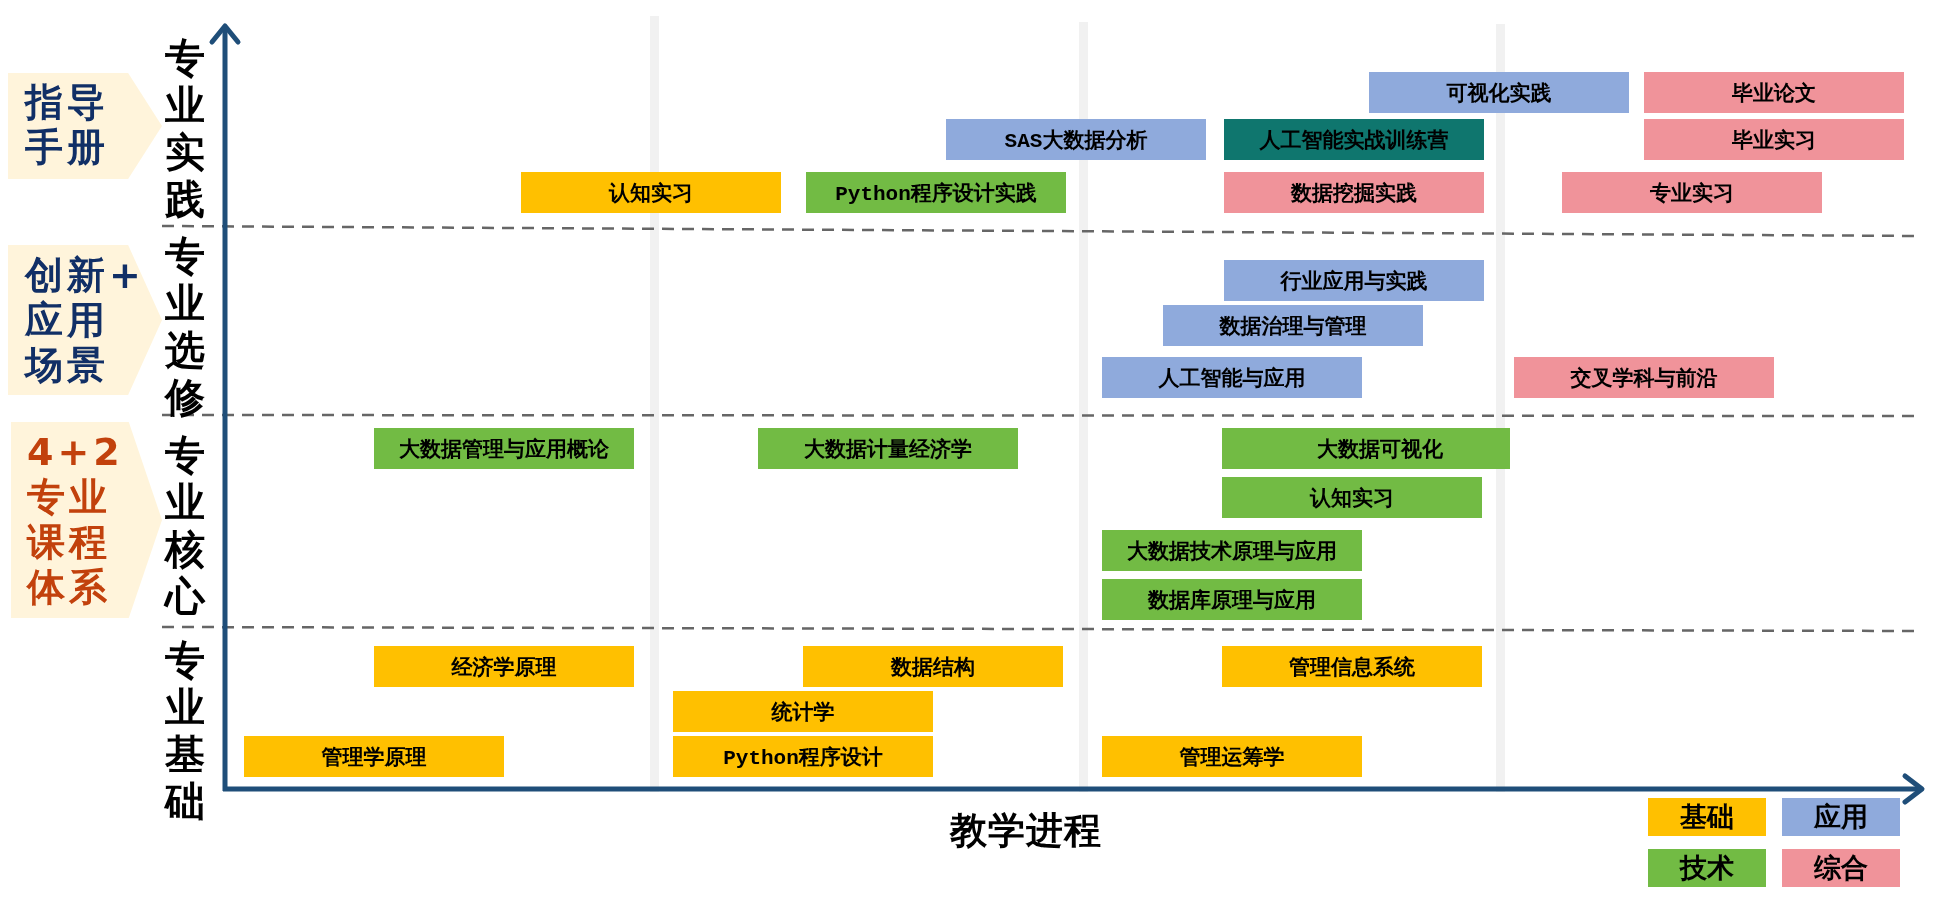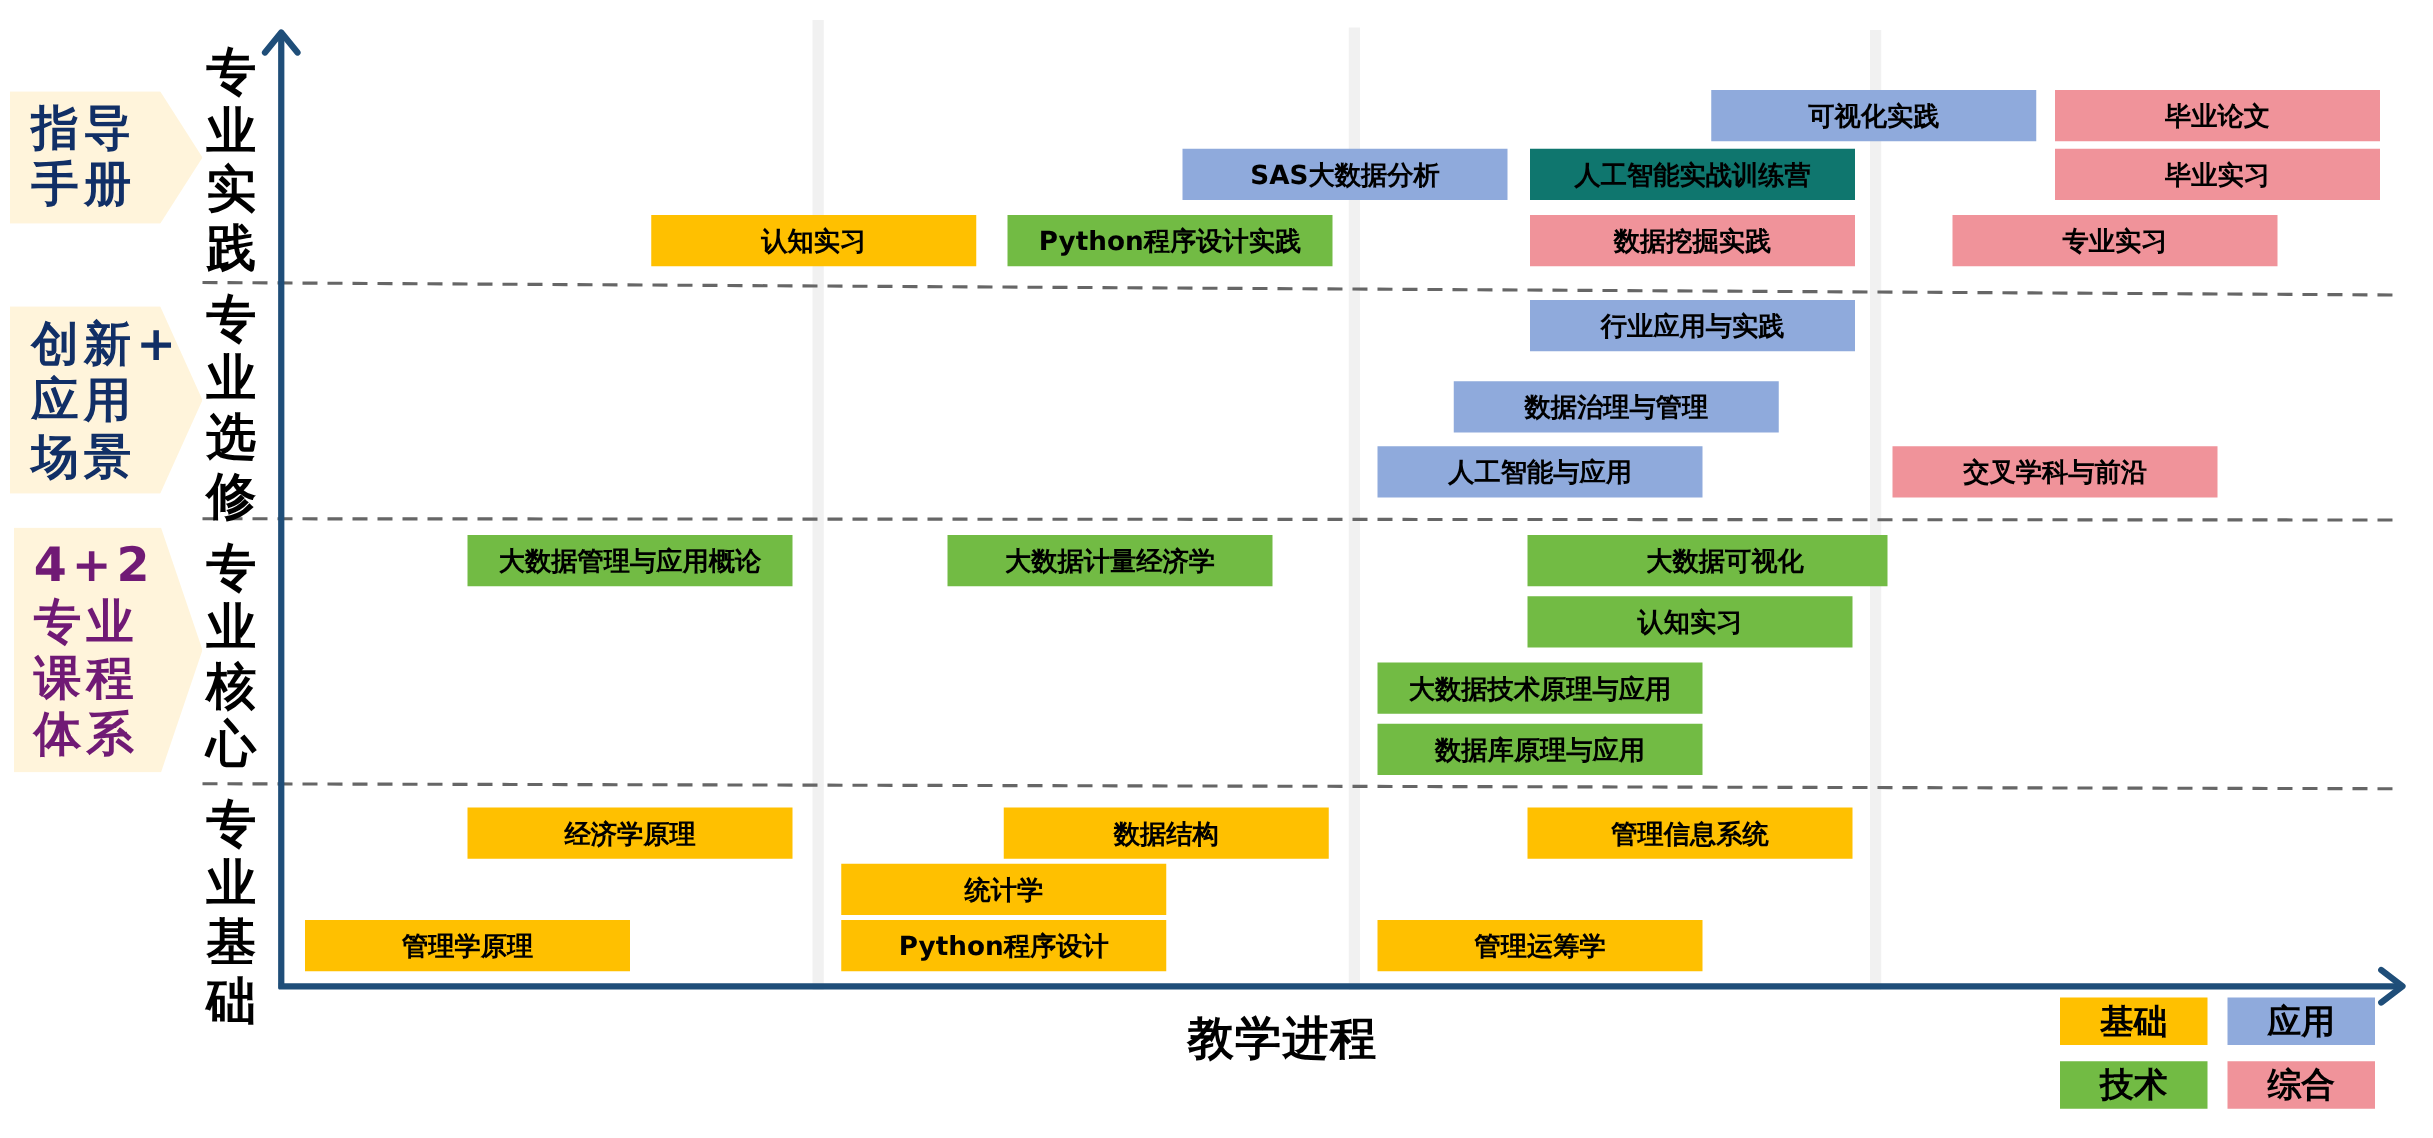--- a/index.html
+++ b/index.html
@@ -8,21 +8,21 @@
   #stage { position: absolute; left: 0; top: 0; width: 1946px; height: 910px; }
   .vgrid { position: absolute; width: 9px; background: #f1f1f1; }
   .pentagon { position: absolute; background: #FFF4DB;
               clip-path: polygon(0 0, 78% 0, 100% 50%, 78% 100%, 0 100%); }
   .pent-text { position: absolute; color: #112F66; font-size: 38px; font-weight: bold;
                line-height: 45px; letter-spacing: 4px; white-space: pre; }
   .section-label { position: absolute; width: 44px; font-size: 40px; font-weight: bold;
                    color: #000; line-height: 47px; text-align: center; word-break: break-all; }
   .bar { position: absolute; width: 260px; height: 41px; display: flex; align-items: center;
          justify-content: center; font-size: 21px; font-weight: bold; color: #000;
-         white-space: nowrap; letter-spacing: 0px; }
+         white-space: nowrap; letter-spacing: 0px; font-family: Liberation Mono, monospace; }
   .legend-item { position: absolute; width: 118px; height: 38px; display: flex; align-items: center;
                  justify-content: center; font-size: 27px; font-weight: bold; color: #000; }
   .xlabel { position: absolute; left: 950px; top: 806px; font-size: 37px; font-weight: bold; color: #000;
             letter-spacing: 1px; }
   svg.overlay { position: absolute; left: 0; top: 0; }
 </style>
 </head>
 <body>
 
 <div id="stage">
@@ -48,21 +48,21 @@
   <div class="pentagon" style="left: 8px; top: 73px; width: 154px; height: 106px; background: rgb(255, 244, 219);"></div>
   <div class="pent-text" style="left: 25px; top: 80px; color: rgb(17, 47, 102);">指导
 手册</div>
 
   <div class="pentagon" style="left: 8px; top: 245px; width: 154px; height: 150px; background: rgb(255, 244, 219);"></div>
   <div class="pent-text" style="left: 25px; top: 253px; color: rgb(17, 47, 102);">创新+
 应用
 场景</div>
 
   <div class="pentagon" style="left: 11px; top: 422px; width: 151px; height: 196px; background: rgb(255, 244, 219);"></div>
-  <div class="pent-text" style="left: 27px; top: 430px; color: #701a75;">4+2
+  <div class="pent-text" style="left: 27px; top: 430px; color: #c2410c;">4+2
 专业
 课程
 体系</div>
 
   <div class="section-label" style="left:163px; top:35px;">
       <div>专</div>
       <div>业</div>
       <div>实</div>
       <div>践</div>
     </div>
@@ -89,21 +89,21 @@
     <div class="bar" style="left: 1369px; top: 72px; background: rgb(143, 170, 220);">可视化实践</div>
     <div class="bar" style="left: 1644px; top: 72px; background: rgb(240, 147, 154);">毕业论文</div>
     <div class="bar" style="left: 946px; top: 119px; background: rgb(143, 170, 220);">SAS大数据分析</div>
     <div class="bar" style="left: 1224px; top: 119px; background: #0f766e;">人工智能实战训练营</div>
     <div class="bar" style="left: 1644px; top: 119px; background: rgb(240, 147, 154);">毕业实习</div>
     <div class="bar" style="left: 521px; top: 172px; background: rgb(255, 192, 0);">认知实习</div>
     <div class="bar" style="left: 806px; top: 172px; background: rgb(114, 187, 68);">Python程序设计实践</div>
     <div class="bar" style="left: 1224px; top: 172px; background: rgb(240, 147, 154);">数据挖掘实践</div>
     <div class="bar" style="left: 1514px; top: 172px; background: rgb(240, 147, 154); margin-left: 48px;">专业实习</div>
 
-    <div class="bar" style="left: 1224px; top: 240px; background: rgb(143, 170, 220);">行业应用与实践</div>
+    <div class="bar" style="left: 1224px; top: 260px; background: rgb(143, 170, 220);">行业应用与实践</div>
     <div class="bar" style="left: 1163px; top: 305px; background: rgb(143, 170, 220);">数据治理与管理</div>
     <div class="bar" style="left: 1102px; top: 357px; background: rgb(143, 170, 220);">人工智能与应用</div>
     <div class="bar" style="left: 1514px; top: 357px; background: rgb(240, 147, 154);">交叉学科与前沿</div>
 
     <div class="bar" style="left: 374px; top: 428px; background: rgb(114, 187, 68);">大数据管理与应用概论</div>
     <div class="bar" style="left: 758px; top: 428px; background: rgb(114, 187, 68); text-align: right;">大数据计量经济学</div>
     <div class="bar" style="left: 1222px; top: 428px; background: rgb(114, 187, 68); padding-left: 28px;">大数据可视化</div>
     <div class="bar" style="left: 1222px; top: 477px; background: rgb(114, 187, 68);">认知实习</div>
     <div class="bar" style="left: 1102px; top: 530px; background: rgb(114, 187, 68);">大数据技术原理与应用</div>
     <div class="bar" style="left: 1102px; top: 579px; background: rgb(114, 187, 68); text-align: center;">数据库原理与应用</div>

